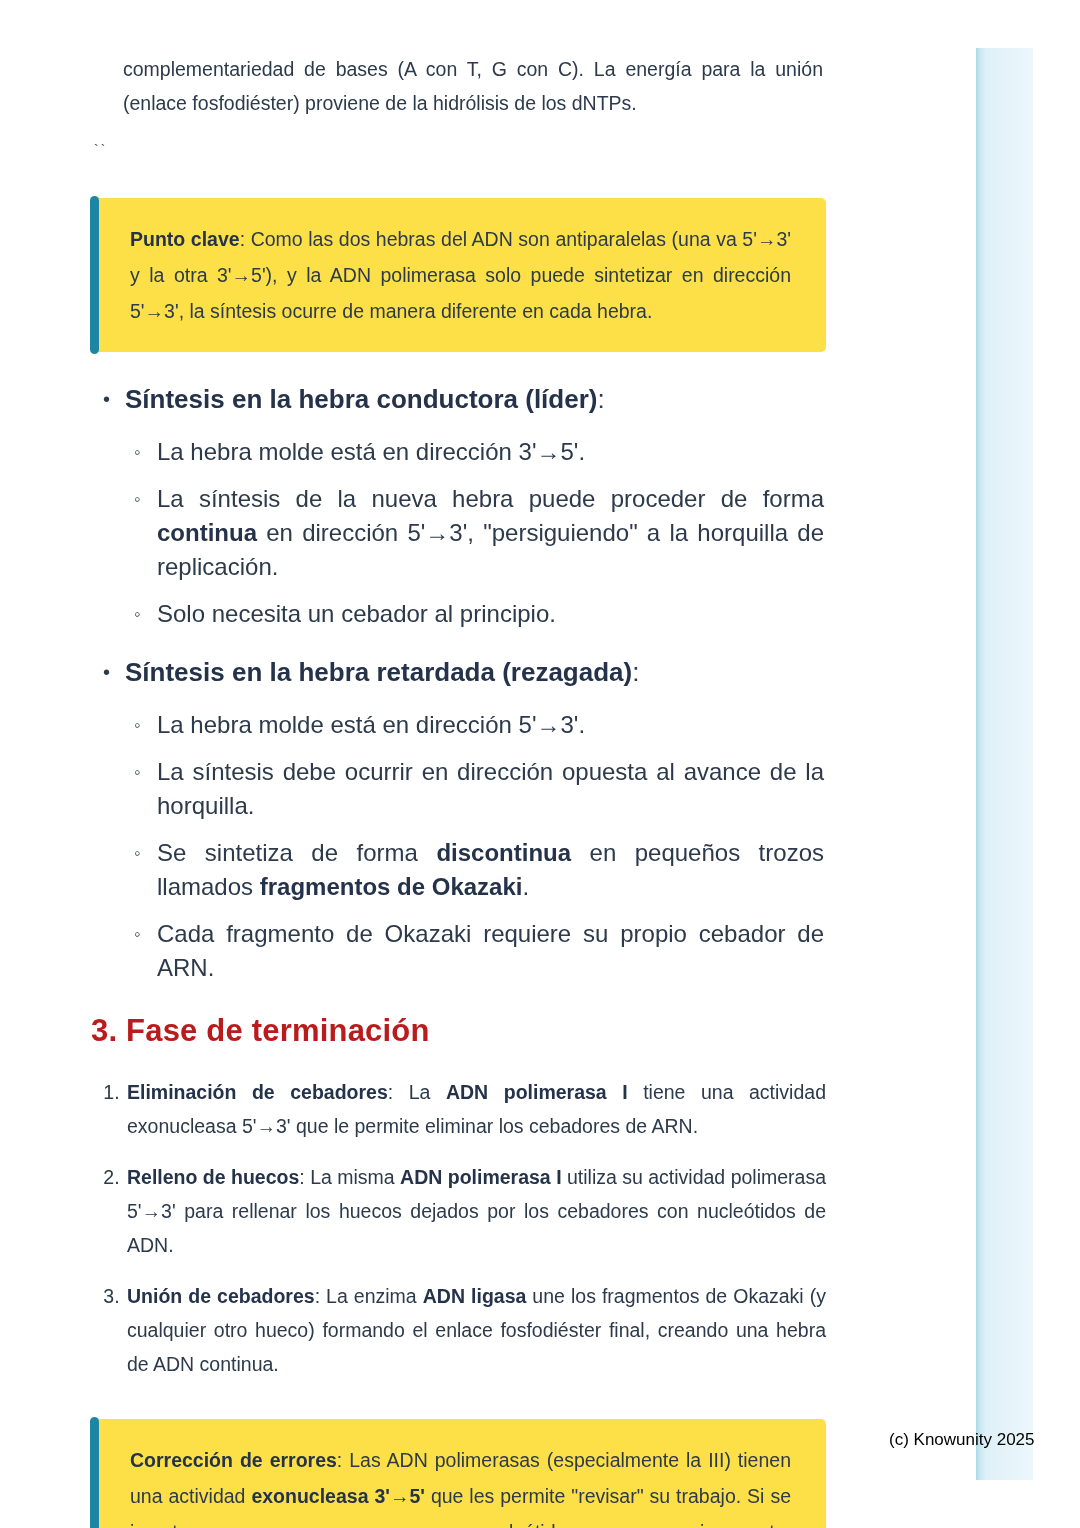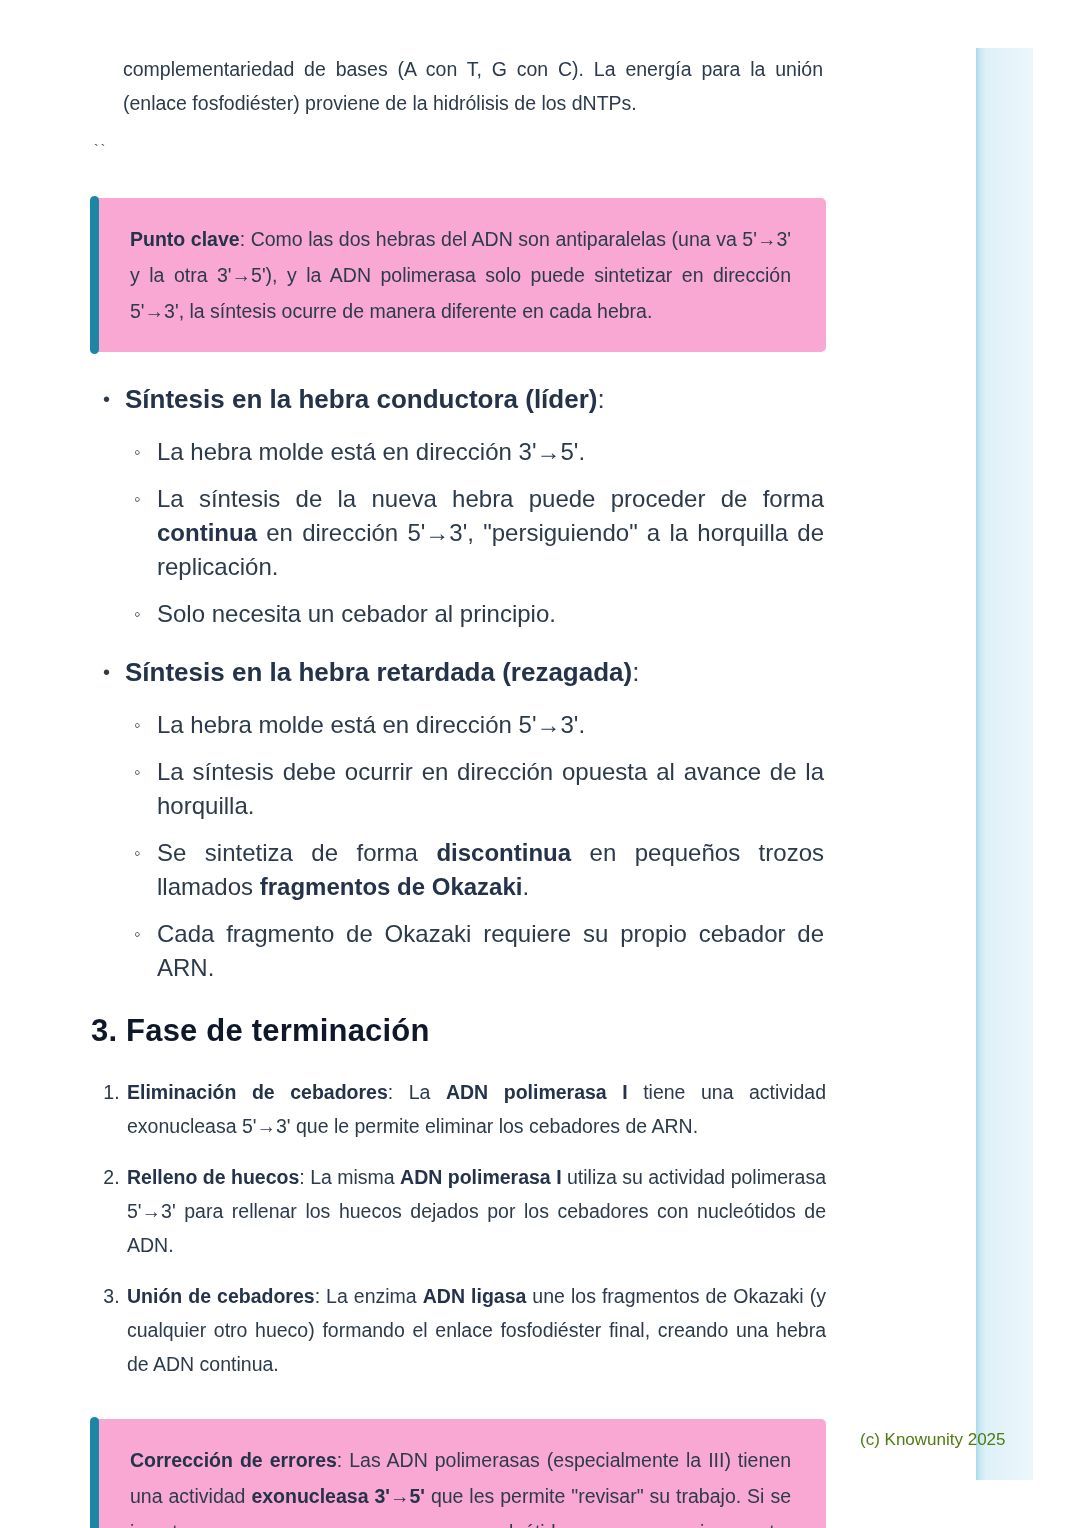--- a/index.html
+++ b/index.html
@@ -41,21 +41,21 @@
   .stray {
     margin: 22px 0 0 4px;
     font-size: 14px;
     letter-spacing: 2px;
     color: #3a4656;
   }
 
   .callout {
     position: relative;
     margin-top: 40px;
-    background: #f9a8d4;
+    background: #fde047;
     border-radius: 5px;
     padding: 23px 35px 23px 40px;
   }
   .callout::before {
     content: "";
     position: absolute;
     left: 0; top: -2px; bottom: -2px;
     width: 9px;
     border-radius: 8px;
     background: #1e86a5;
@@ -102,43 +102,43 @@
     left: -23px; top: 0;
     font-size: 18px;
     line-height: 34px;
   }
 
   h2.section-heading {
     margin: 28px 0 26px 1px;
     font-size: 31px;
     line-height: 36px;
     font-weight: bold;
-    color: #0f172a;
+    color: #b91c1c;
     letter-spacing: 0.2px;
   }
 
   ol.numbered {
     margin: 0;
     padding: 0 0 0 35px;
   }
   ol.numbered > li {
     margin-bottom: 17px;
     font-size: 19.5px;
     line-height: 34px;
     text-align: justify;
     padding-left: 2px;
   }
 
   .callout-last { margin-top: 38px; }
 
   .watermark {
     position: absolute;
-    left: 860px; top: 1430px;
+    left: 889px; top: 1430px;
     font-size: 17px;
-    color: #4d7c0f;
+    color: #000000;
     z-index: 2;
     white-space: nowrap;
   }
 </style>
 </head>
 <body>
 
 <div class="page">
 
   <div class="side-bar"></div>

